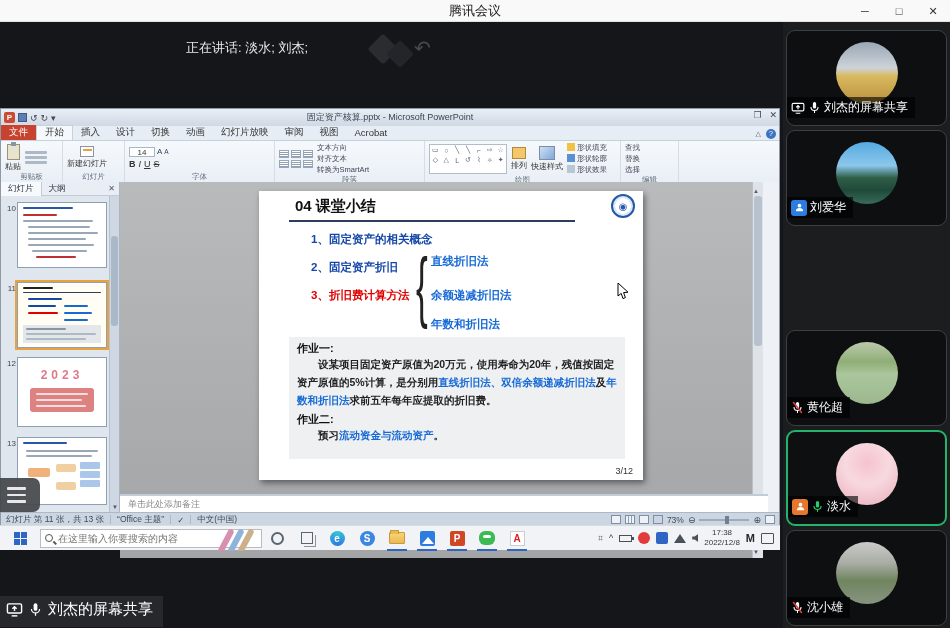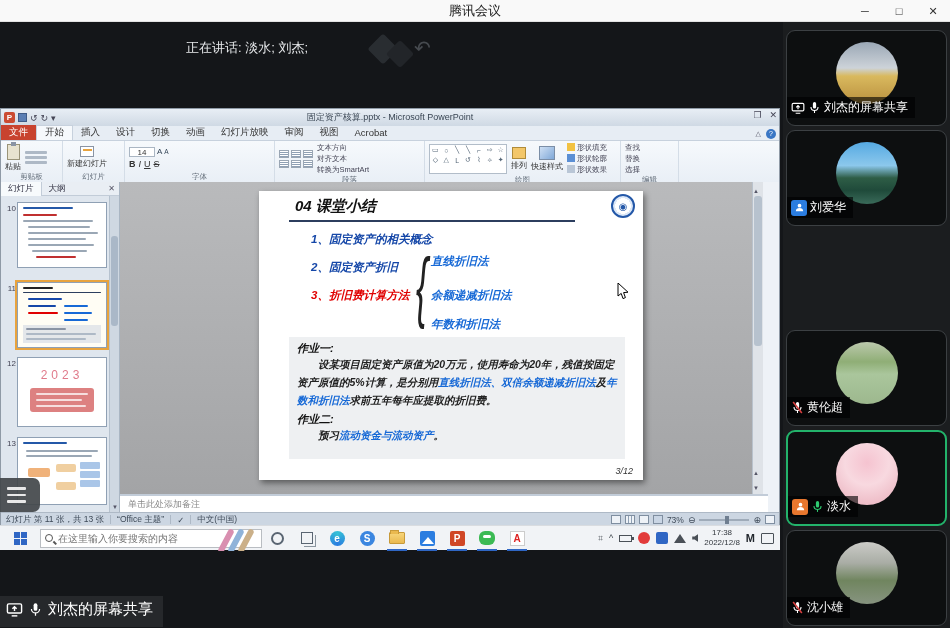--- a/index.html
+++ b/index.html
@@ -76,21 +76,21 @@
   .lpane-tabs .x{margin-left:auto;padding-right:4px;font-size:8px;color:#556;}
   .thumb{position:absolute;left:16px;width:90px;height:66px;background:#fff;border:1px solid #8fa0b4;}
   .thumb.sel{outline:2px solid #e8a33d;background:#fffdf4;}
   .tnum{position:absolute;left:3px;width:12px;font-size:8px;color:#445;text-align:right;}
   .tl{position:absolute;height:2px;border-radius:1px;}
   .lscroll{position:absolute;right:0;top:14px;width:10px;bottom:0;background:#cfd8e2;border-left:1px solid #b6c2cf;}
   .lscroll .th{position:absolute;left:1px;top:40px;width:7px;height:90px;background:#aab8c8;border-radius:3px;}
   .lscroll .ar{position:absolute;left:0;width:10px;height:10px;font-size:6px;color:#556;text-align:center;line-height:10px;}
 
   
-  .sarea{position:absolute;left:119px;top:73px;right:16px;height:312px;background:linear-gradient(#b9babc,#a3a4a6);font-style:italic;}
+  .sarea{position:absolute;left:119px;top:73px;right:16px;height:376px;background:linear-gradient(#b9babc,#a3a4a6);}
   .vscroll{position:absolute;right:0;top:0;width:11px;height:100%;background:#dfe3e8;border-left:1px solid #b9c2cc;}
   .vscroll .ar{width:11px;height:11px;font-size:6px;color:#556;text-align:center;line-height:11px;}
   .vscroll .th{position:absolute;left:1px;top:14px;width:8px;height:150px;background:#b7c2ce;border-radius:3px;}
   .vscroll .bot{position:absolute;bottom:0;left:0;}
 
   .slide{position:absolute;left:139px;top:9px;width:384px;height:289px;background:#fff;box-shadow:2px 3px 6px rgba(0,0,0,.45);}
   .s-title{position:absolute;left:36px;top:6px;font-size:15px;font-weight:bold;color:#111;}
   .s-rule{position:absolute;left:30px;top:29px;width:286px;height:2px;background:#2c3e5e;}
   .s-logo{position:absolute;right:8px;top:3px;width:24px;height:24px;border-radius:50%;border:2px solid #2458a8;background:radial-gradient(circle at 50% 50%,#fff 55%,#dce8f8 56%);display:flex;align-items:center;justify-content:center;color:#2458a8;font-size:10px;}
   .s-item{position:absolute;left:52px;font-size:11.5px;font-weight:bold;color:#1547a8;}
@@ -398,21 +398,21 @@
         <i class="tl" style="left:46px;top:29px;width:28px;background:#1769d6"></i>
         <i class="tl" style="left:46px;top:36px;width:24px;background:#1769d6"></i>
         <div style="position:absolute;left:5px;top:42px;width:78px;height:18px;background:#e4e7ea"></div>
         <i class="tl" style="left:8px;top:45px;width:40px;background:#8a94a4"></i>
         <i class="tl" style="left:8px;top:50px;width:70px;background:#aeb9c6"></i>
         <i class="tl" style="left:8px;top:55px;width:60px;background:#aeb9c6"></i>
       </div>
 
       <span class="tnum" style="top:177px">12</span>
       <div class="thumb" style="top:175px;height:70px">
-        <div style="position:absolute;left:0;top:10px;width:100%;text-align:center;color:#e07a8a;font-weight:normal;font-size:12px;letter-spacing:4px">2023</div>
+        <div style="position:absolute;left:0;top:10px;width:100%;text-align:center;color:#e07a8a;font-weight:bold;font-size:12px;letter-spacing:4px">2023</div>
         <div style="position:absolute;left:12px;top:30px;width:64px;height:24px;background:#dd8181;border-radius:3px">
           <i class="tl" style="left:6px;top:5px;width:52px;height:2px;background:#f6dede"></i>
           <i class="tl" style="left:6px;top:11px;width:46px;height:2px;background:#f6dede"></i>
           <i class="tl" style="left:6px;top:17px;width:50px;height:2px;background:#f6dede"></i>
         </div>
       </div>
 
       <span class="tnum" style="top:257px">13</span>
       <div class="thumb" style="top:255px;height:68px">
         <i class="tl" style="left:5px;top:4px;width:44px;background:#2458a8"></i>

